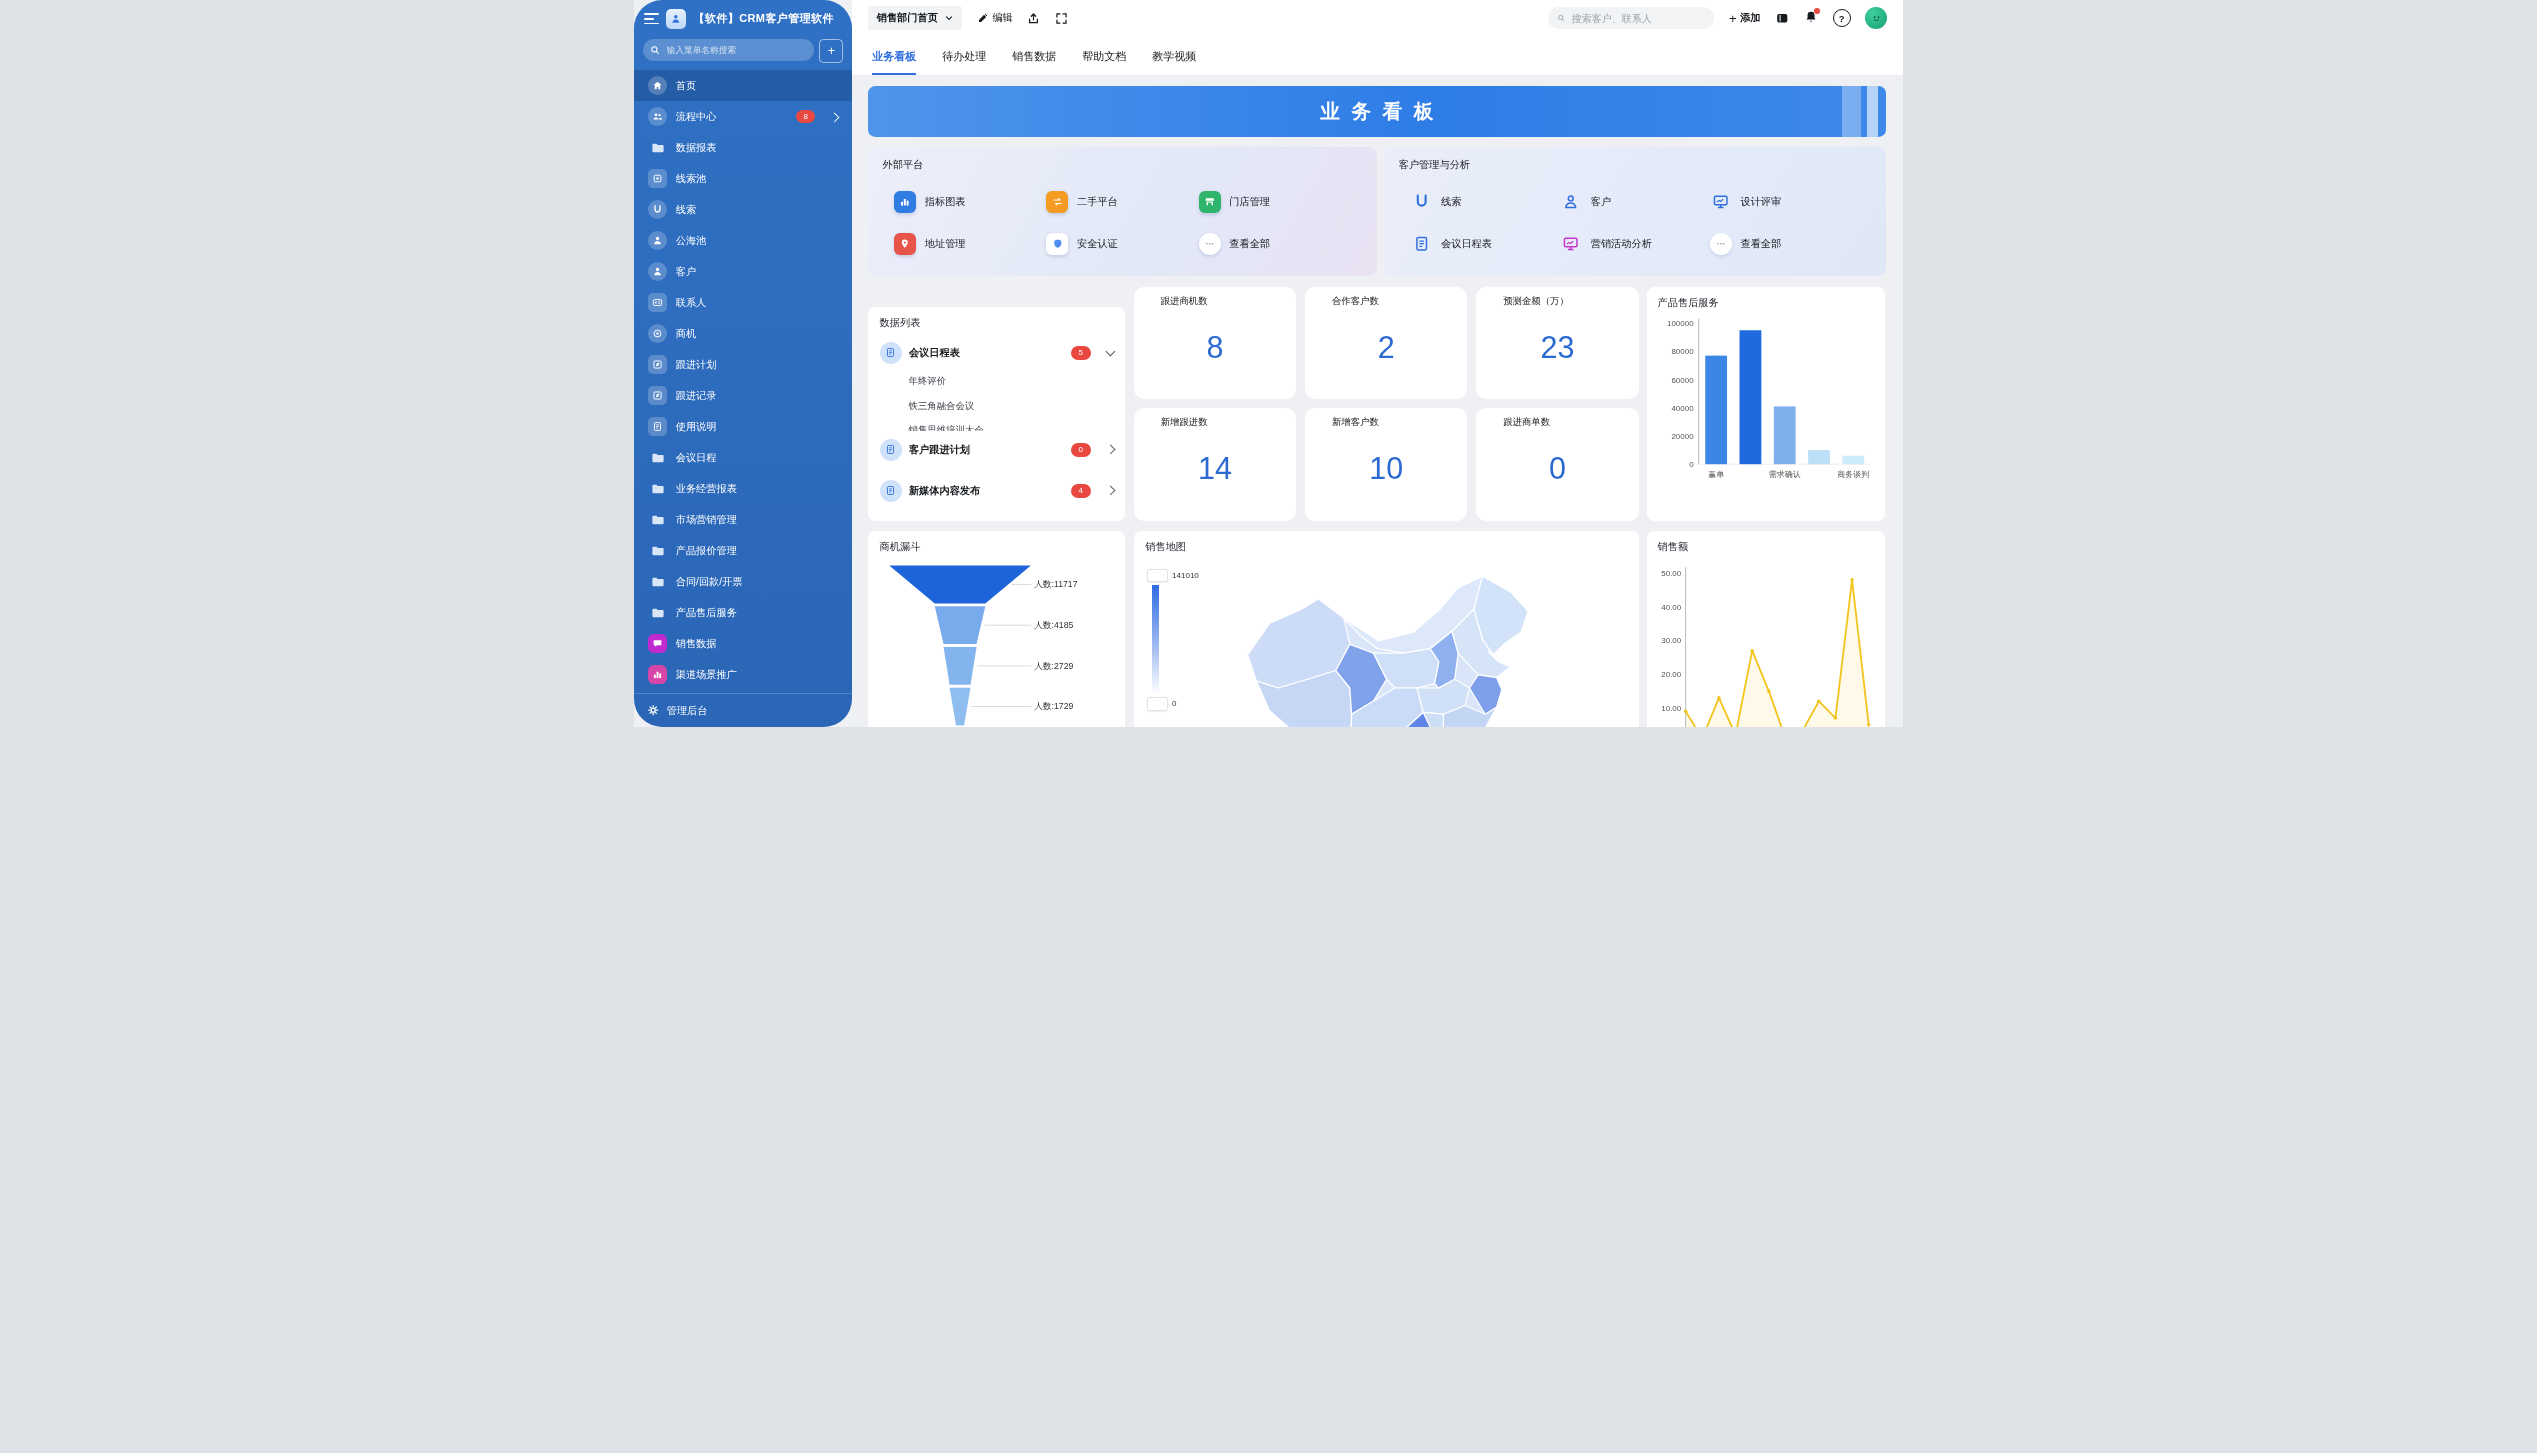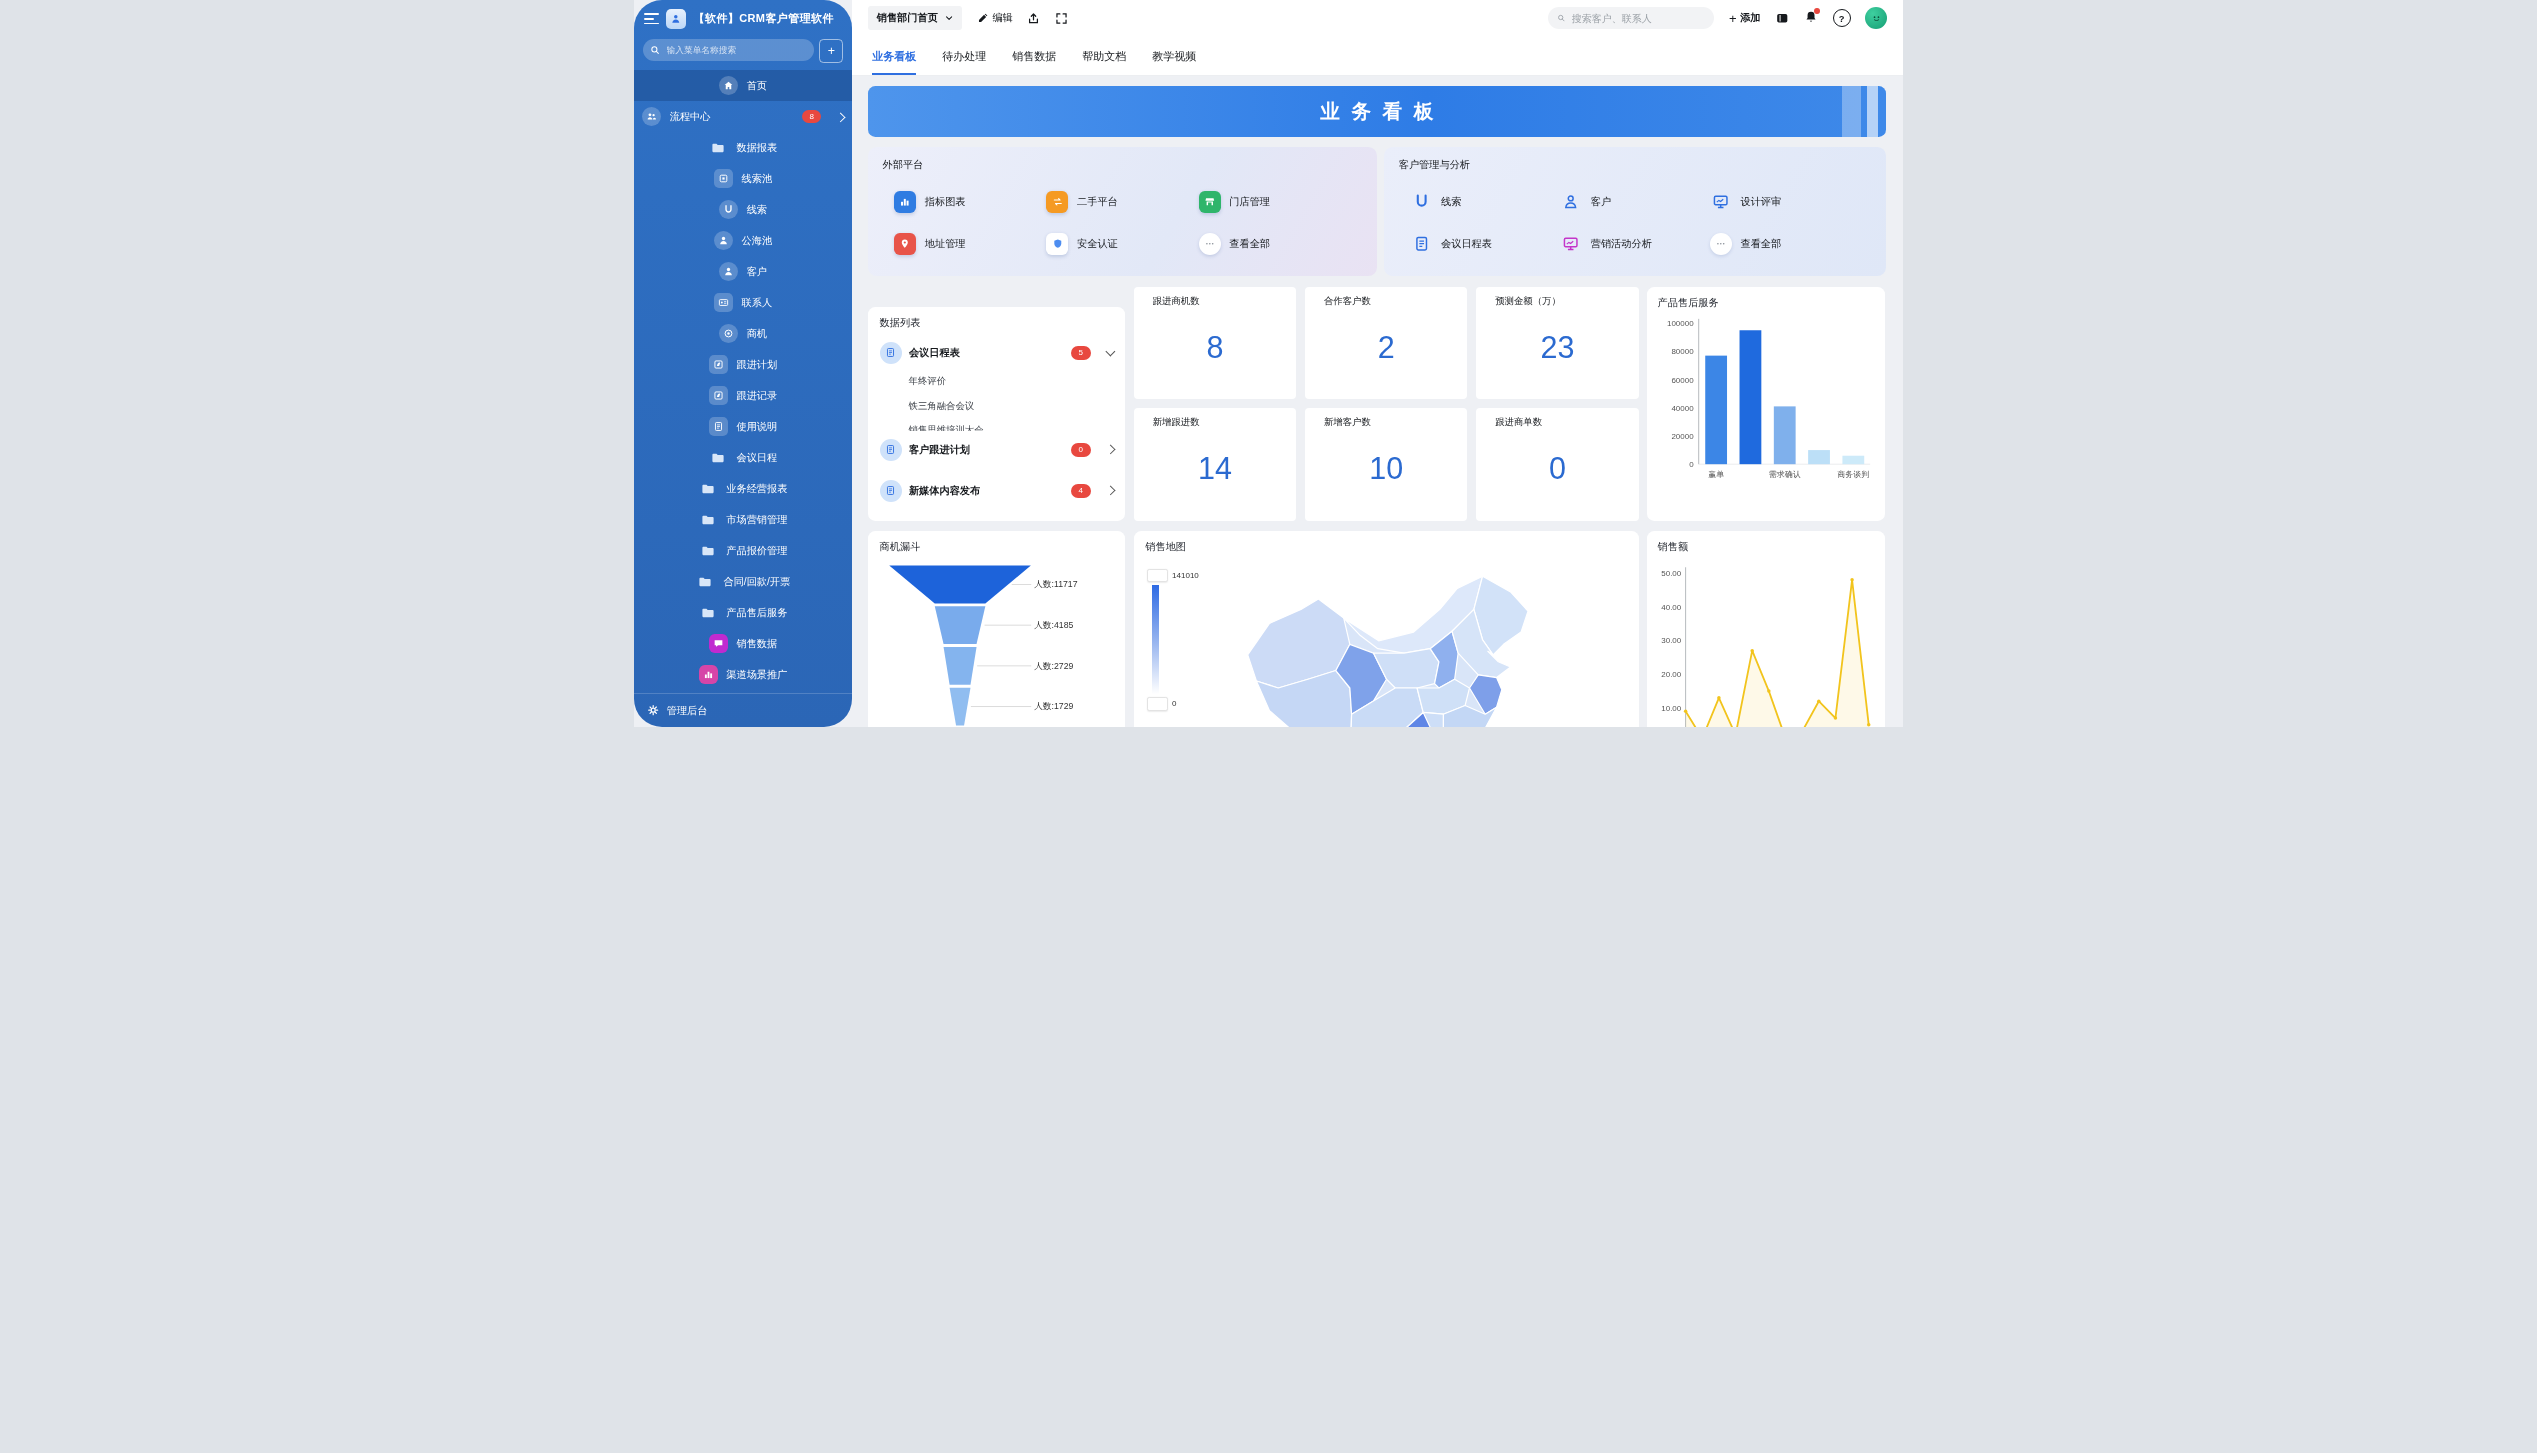--- a/index.html
+++ b/index.html
@@ -16,21 +16,21 @@
            display:grid;place-items:center;color:#2f6fe0;}
   .sb-title{font-size:11px;font-weight:bold;letter-spacing:0.4px;}
   .sb-search{display:flex;gap:5.8px;margin:4.4px 8.7px 7.3px;}
   .search-pill{flex:1;height:22px;background:rgba(255,255,255,.22);border-radius:11px;
                display:flex;align-items:center;gap:4.4px;padding:0 7.3px;}
   .search-pill input{flex:1;background:transparent;border:0;outline:0;color:#fff;font-size:8.7px;}
   .search-pill input::placeholder{color:rgba(255,255,255,.75);}
   .plus-btn{width:22px;height:22px;border:0.7px solid rgba(255,255,255,.55);border-radius:4.4px;
             display:grid;place-items:center;font-size:12.4px;color:#fff;cursor:pointer;}
   .sb-list{flex:1;overflow:hidden;}
-  .s-item{height:31px;display:flex;align-items:center;gap:8.7px;padding:0 8px;font-size:10.2px;cursor:pointer;justify-content:center;}
+  .s-item{height:31px;display:flex;align-items:center;gap:8.7px;padding:0 14px;font-size:10.2px;cursor:pointer;}
   .s-item.active{background:rgba(9,42,92,.28);}
   .s-ic{width:19px;height:19px;display:grid;place-items:center;flex:0 0 19px;color:#fff;}
   .s-ic.circ{background:rgba(255,255,255,.22);border-radius:50%;}
   .s-ic.sq{background:rgba(255,255,255,.22);border-radius:5.1px;}
   .s-ic.mag{background:#c02ad0;border-radius:5.8px;}
   .s-ic.pink{background:#d645a8;border-radius:5.8px;}
   .s-ic svg{width:11px;height:11px;}
   .s-ic.fold svg{width:14px;height:14px;color:#d8e6f8;}
   .s-badge{min-width:13px;height:13px;border-radius:6.5px;background:#e8483f;color:#fff;font-size:8px;
            display:grid;place-items:center;padding:0 2.9px;margin-left:auto;}
@@ -95,21 +95,21 @@
   .dl-ic svg{width:11px;height:11px;}
   .dl-label{font-size:10.2px;font-weight:600;}
   .dl-badge{min-width:14px;height:14px;border-radius:7.3px;background:#e8483f;color:#fff;font-size:8px;
             display:grid;place-items:center;padding:0 2.9px;margin-left:auto;}
   .dl-chev{width:5.8px;height:5.8px;border-right:1.5px solid #555;border-bottom:1.5px solid #555;margin-left:8.7px;}
   .dl-chev.down{transform:rotate(45deg);margin-top:-2.9px;}
   .dl-chev.rightd{transform:rotate(-45deg);}
   .dl-children{padding:5.8px 0 0 29px;height:62px;overflow:hidden;}
   .dl-child{font-size:9.4px;color:#3c4148;padding:5.8px 0;cursor:pointer;}
   .stat-grid{width:505px;display:grid;grid-template-columns:repeat(3,1fr);grid-template-rows:1fr 1fr;gap:8.7px;}
-  .stat-card{background:#fff;border-radius:4px;padding:8px 19px;position:relative;}
+  .stat-card{background:#fff;border-radius:10px;padding:8px 27px;position:relative;}
   .stat-label{font-size:9.4px;}
   .stat-value{position:absolute;left:0;right:0;top:50%;transform:translateY(-38%);text-align:center;
               font-size:30.5px;color:#2b6ad0;}
   .chartcard{width:238px;padding:9.4px 10.2px;overflow:hidden;}
   
   .bot-row{display:flex;gap:8.7px;margin-top:10.2px;height:305px;}
   .funnelcard{width:257px;padding:9.4px 11.6px;overflow:hidden;}
   .mapcard{width:505px;padding:9.4px 11.6px;position:relative;overflow:hidden;}
   .linecard{width:238px;padding:9.4px 10.2px;overflow:hidden;}
   .map-legend{position:absolute;left:13px;top:38px;font-size:8px;color:#333;}

